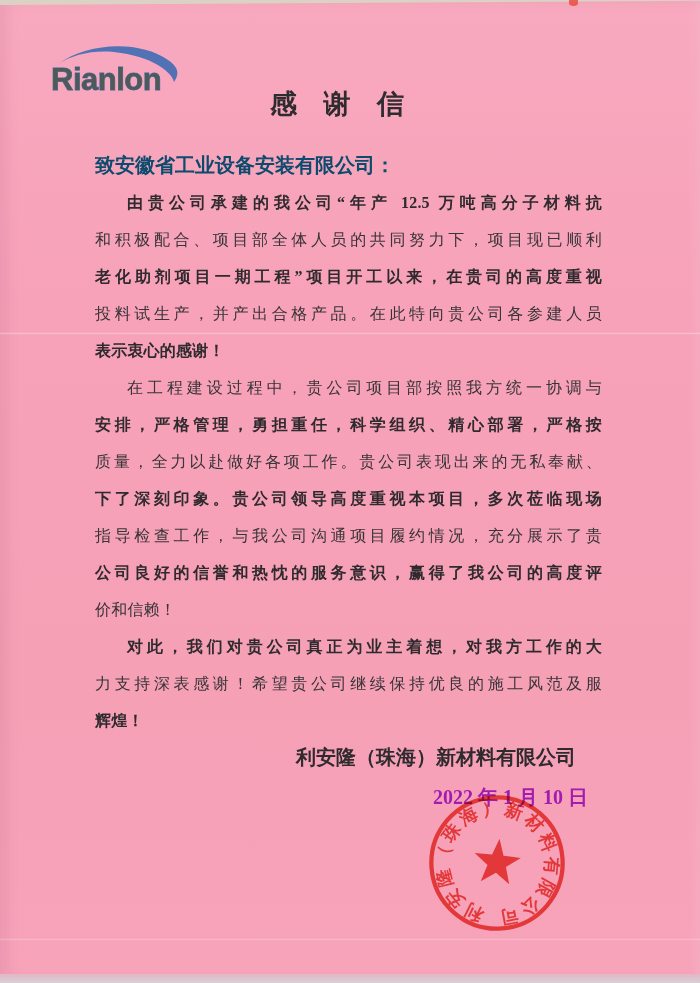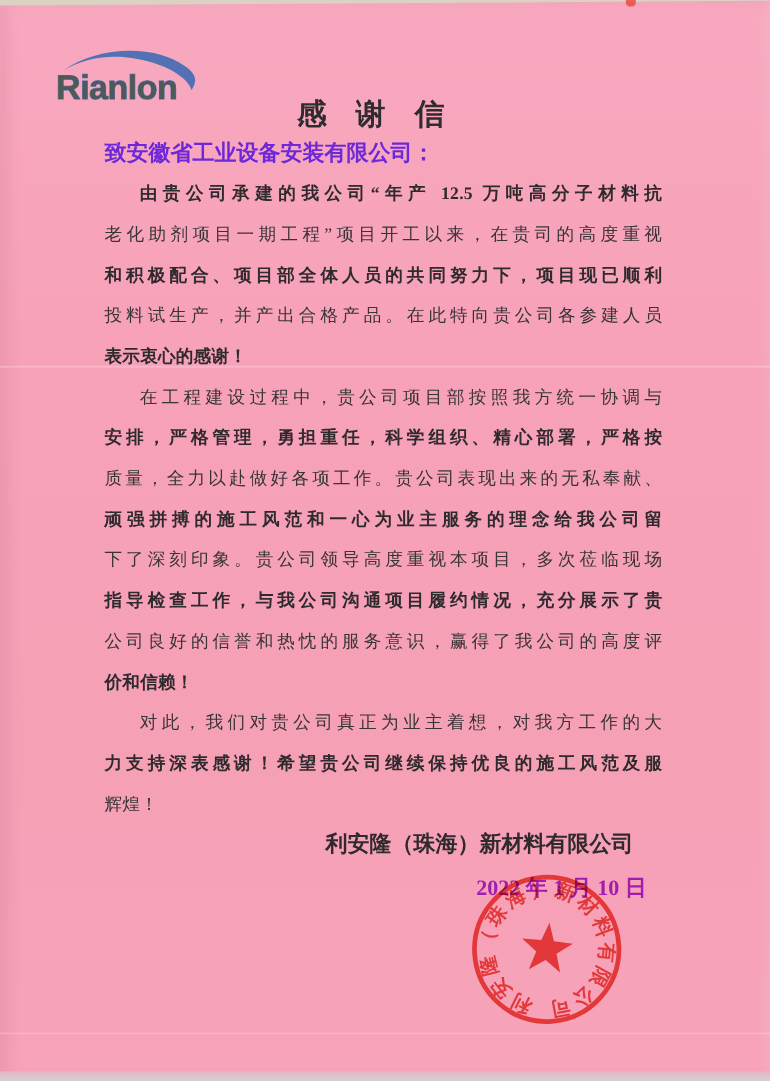--- a/index.html
+++ b/index.html
@@ -32,24 +32,24 @@
     background:#e64a3c;border-radius:0 0 60% 60%;opacity:.8;
   }
   .logo{position:absolute;left:36px;top:42px;}
   .textcol{
     position:absolute;left:95px;top:90px;width:507px;color:#383438;
   }
   .title{
     font-family:"Liberation Sans","DejaVu Sans",sans-serif;
     font-size:27px;font-weight:700;color:#2f2c2f;
     text-align:center;letter-spacing:6px;word-spacing:7px;
-    padding-right:17px;line-height:28px;margin-bottom:3px;
+    padding-right:17px;line-height:28px;margin-bottom:29px;
   }
   .recipient{
-    font-size:20px;font-weight:700;height:37px;line-height:37px;color:#6d28d9;
+    font-size:20px;font-weight:700;height:37px;line-height:37px;color:#0c4a6e;
   }
   .ln{
     font-size:16px;font-weight:500;height:37px;line-height:37px;
     text-align:justify;text-align-last:justify;text-justify:inter-character;
     letter-spacing:0.2px;
   }
   .ln.first{text-indent:2em;}
   .ln.short{text-align-last:left;}
   .ln:nth-child(odd){color:#2e2a2e;font-weight:600;}
   .signature{
@@ -87,29 +87,28 @@
 <svg class="logo" width="155" height="58" viewBox="0 0 155 58">
   <path d="M22,22 C52,0 104,-2 132,18 C142,25 144,31 138,40 C136,30 116,14 78,10 C56,8 36,13 22,22 Z" fill="#3e6cb3" opacity="0.9"></path>
   <text x="15" y="48" font-size="31" fill="#4d5a57" stroke="#3e6cb3" stroke-width="0.8" paint-order="stroke">Rianlon</text>
 </svg>
 
 <div class="textcol">
   <div class="title">感 谢 信</div>
   <div class="recipient">致安徽省工业设备安装有限公司：</div>
 
   <div class="ln first">由贵公司承建的我公司“年产 12.5 万吨高分子材料抗</div>
+  <div class="ln">和积极配合、项目部全体人员的共同努力下，项目现已顺利</div>
   <div class="ln">老化助剂项目一期工程”项目开工以来，在贵司的高度重视</div>
-  <div class="ln">和积极配合、项目部全体人员的共同努力下，项目现已顺利</div>
   <div class="ln">投料试生产，并产出合格产品。在此特向贵公司各参建人员</div>
   <div class="ln short">表示衷心的感谢！</div>
 
   <div class="ln first">在工程建设过程中，贵公司项目部按照我方统一协调与</div>
   <div class="ln">安排，严格管理，勇担重任，科学组织、精心部署，严格按</div>
   <div class="ln">质量，全力以赴做好各项工作。贵公司表现出来的无私奉献、</div>
-  <div class="ln">顽强拼搏的施工风范和一心为业主服务的理念给我公司留</div>
   <div class="ln">下了深刻印象。贵公司领导高度重视本项目，多次莅临现场</div>
   <div class="ln">指导检查工作，与我公司沟通项目履约情况，充分展示了贵</div>
   <div class="ln">公司良好的信誉和热忱的服务意识，赢得了我公司的高度评</div>
   <div class="ln short">价和信赖！</div>
 
   <div class="ln first">对此，我们对贵公司真正为业主着想，对我方工作的大</div>
   <div class="ln">力支持深表感谢！希望贵公司继续保持优良的施工风范及服</div>
   <div class="ln short">辉煌！</div>
 
   <div class="signature">利安隆（珠海）新材料有限公司</div>

